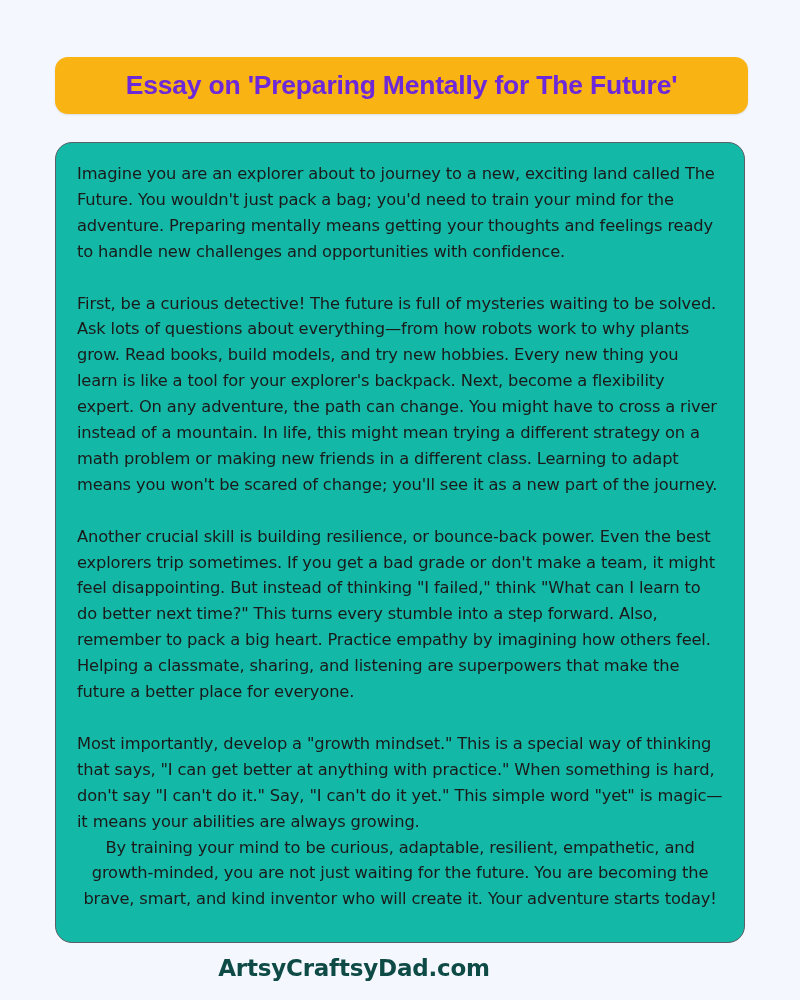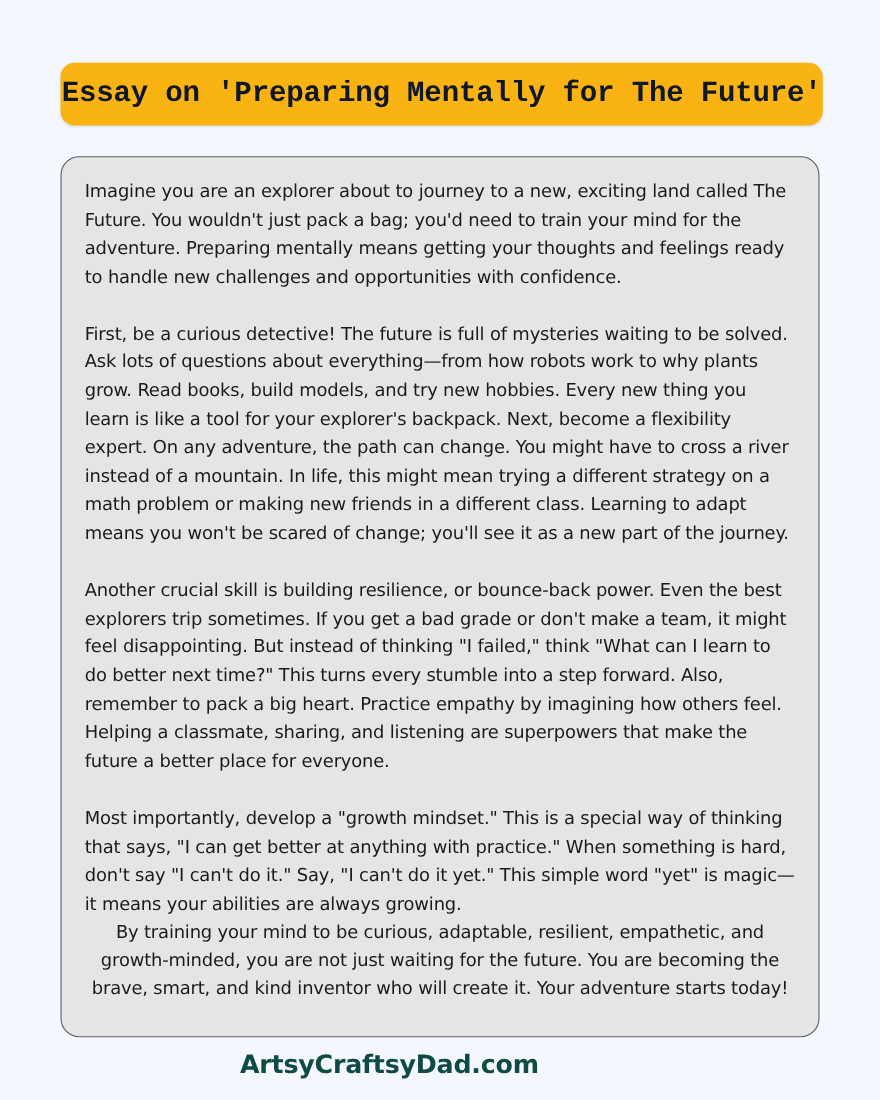--- a/index.html
+++ b/index.html
@@ -31,38 +31,38 @@
     width: 693px;
     height: 57px;
     background: #f9b312;
     border-radius: 13px;
     display: flex;
     align-items: center;
     justify-content: center;
     box-shadow: 0 1px 2px rgba(0,0,0,0.10);
   }
   .title-banner-text {
-    font-family: Liberation Mono, monospace;
+    font-family: Liberation Sans, sans-serif;
     font-size: 26.5px;
     font-weight: bold;
-    color: #0f172a;
+    color: #6d28d9;
     letter-spacing: -0.2px;
     white-space: nowrap;
     line-height: 1;
   }
 
   
   .essay-card {
     position: absolute;
     left: 55px;
     top: 142px;
     width: 690px;
     height: 801px;
     box-sizing: border-box;
-    background: #e5e5e5;
+    background: #14b8a6;
     border: 1.6px solid #5b5f66;
     border-radius: 17px;
     padding: 18px 21px 16px 21px;
     overflow: hidden;
   }
 
   .essay-body {
     font-family: "DejaVu Sans", sans-serif;
     font-size: 16.3px;
     line-height: 25.9px;

